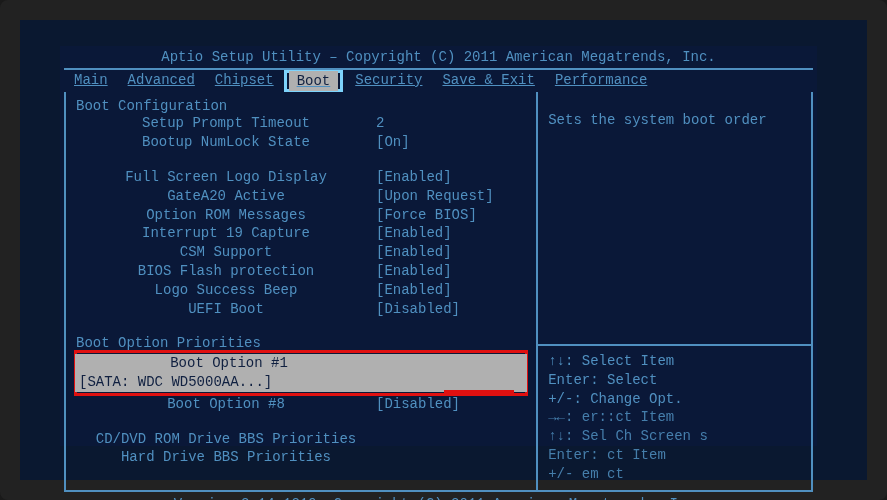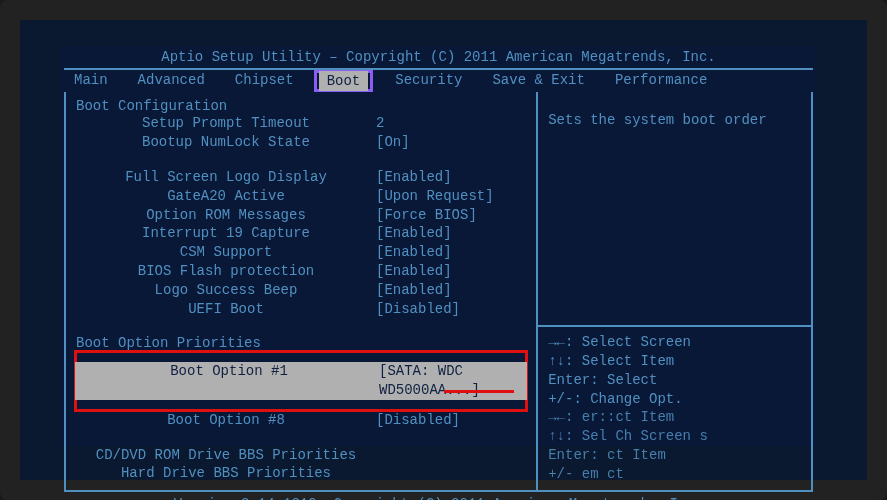--- a/index.html
+++ b/index.html
@@ -28,33 +28,34 @@
       bottom: 34px;
       background: #0a1838;
     }
     .header {
       text-align: center;
       padding: 3px 0;
       color: #5090c0;
     }
     .tabs {
       display: flex;
-      gap: 14px;
+      gap: 4px;
       padding: 0 6px;
       color: #5090c0;
+      text-decoration: underline;
     }
     .tab {
       padding: 2px 8px;
     }
     .tab.active {
       background: #b0b0b0;
       color: #102040;
     }
     .tab-highlight {
-      border: 3px solid #8b5cf6;
+      border: 3px solid #7dd3fc;
       padding: 0 2px;
       margin-left: -2px;
     }
     .main-area {
       display: flex;
       border: 2px solid #5090c0;
       border-top: none;
       margin: 0 4px;
       height: 400px;
     }
@@ -97,21 +98,22 @@
     .spacer { height: 16px; }
     .boot-option-highlight {
       border: 3px solid #e01010;
       padding: 1px 2px;
       margin: -1px -2px;
     }
     .selected-row {
       background: #b0b0b0;
       color: #102040;
       padding: 0 4px;
-      margin: 8px -4px;
+      margin: 0 -4px;
+      flex-direction: column;
     }
     .red-underline {
       position: absolute;
       width: 70px;
       height: 3px;
       background: #e01010;
       right: 22px;
       top: 298px;
     }
     .footer {
@@ -218,21 +220,20 @@
         <div class="row">
           <span class="row-label">Hard Drive BBS Priorities</span>
         </div>
 
         <div class="red-underline"></div>
       </div>
 
       <div class="right-pane">
         <div class="right-top">Sets the system boot order</div>
         <div class="right-bottom">
-          <div>→←: Select Screen</div>
           <div>↑↓: Select Item</div>
           <div>Enter: Select</div>
           <div>+/-: Change Opt.</div>
           <div class="garbled">→←:  er::ct Item</div>
           <div class="garbled">↑↓: Sel Ch  Screen   s</div>
           <div class="garbled">Enter:   ct Item</div>
           <div class="garbled">+/-  em  ct</div>
         </div>
       </div>
     </div>

